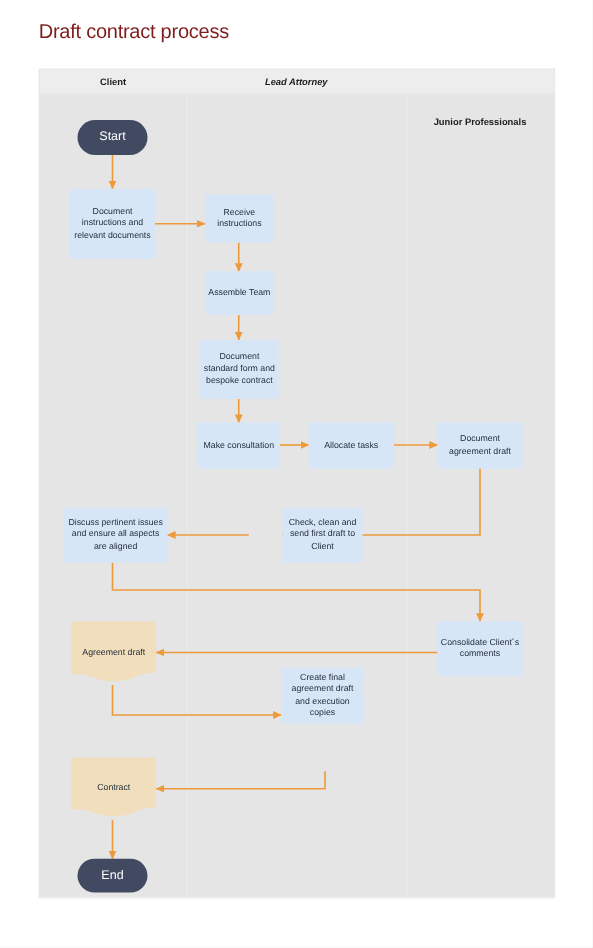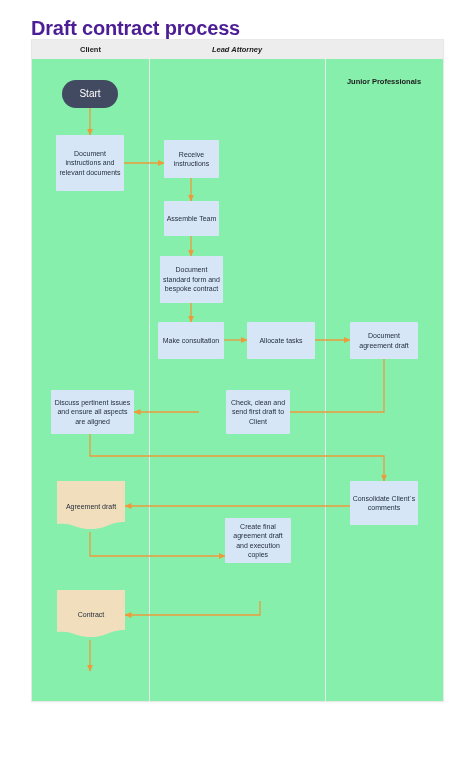--- a/index.html
+++ b/index.html
@@ -11,32 +11,32 @@
     width: 474px;
     height: 758px;
     position: relative;
     font-family: "Liberation Sans", sans-serif;
     overflow: hidden;
   }
   #page-title {
     position: absolute;
     left: 31px;
     top: 17px;
-    font-size: 20px;
-    font-weight: bold;
-    color: #4c1d95;
+    font-size: 16px;
+    font-weight: normal;
+    color: #7f1d1d;
     letter-spacing: -0.2px;
   }
   #diagram-panel {
     position: absolute;
     left: 31px;
-    top: 39px;
+    top: 55px;
     width: 413px;
     height: 663px;
-    background: #86efac;
+    background: #e5e5e5;
     border: 1px solid #e8e8e8;
     box-shadow: 0 1px 2px rgba(0,0,0,0.04);
     box-sizing: border-box;
   }
   #lane-header {
     position: absolute;
     left: 0;
     top: 0;
     width: 100%;
     height: 19px;
@@ -201,14 +201,15 @@
 
   <div class="node process" style="left:193px; top:478px; width:66px; height:45px;">Create final agreement draft and execution copies</div>
 
   <div class="node document" style="left:25px; top:550px; width:68px; height:50px;">
     <svg class="doc-shape" viewBox="0 0 68 50" preserveAspectRatio="none">
       <path d="M0,0 L68,0 L68,40 C52,40 50,47 34,47 C18,47 16,40 0,42 Z" fill="#f0debc"></path>
     </svg>
     <span class="doc-label">Contract</span>
   </div>
 
+  <div class="node terminator" style="left:30px; top:631px; width:56px; height:27px;">End</div>
 
 </div>
 
 </body></html>

